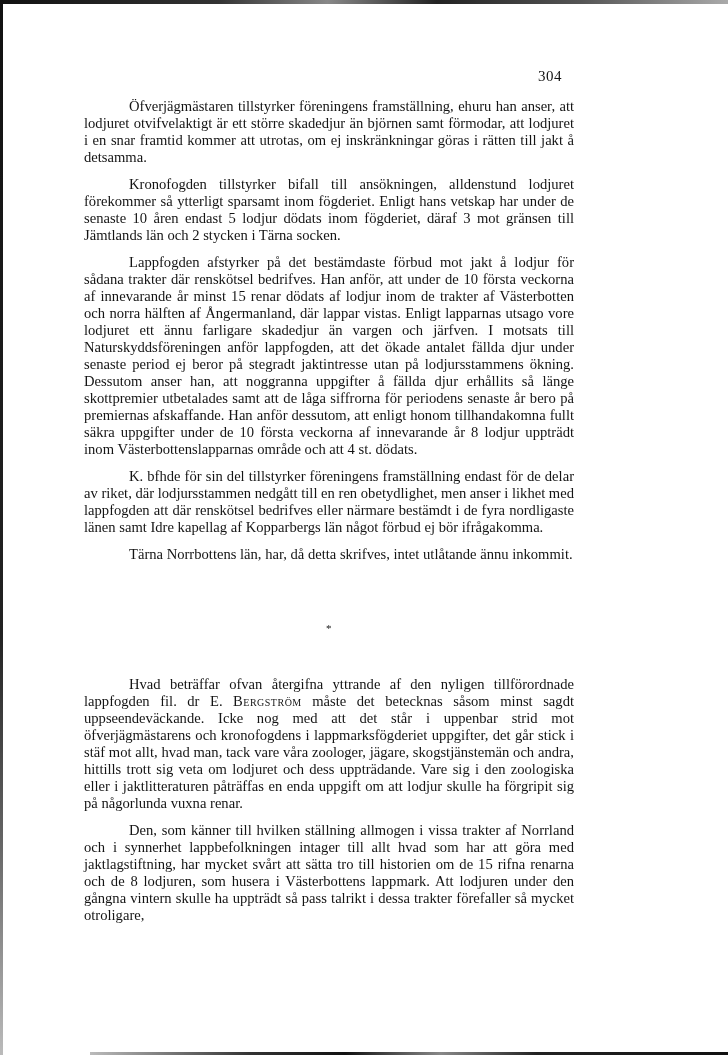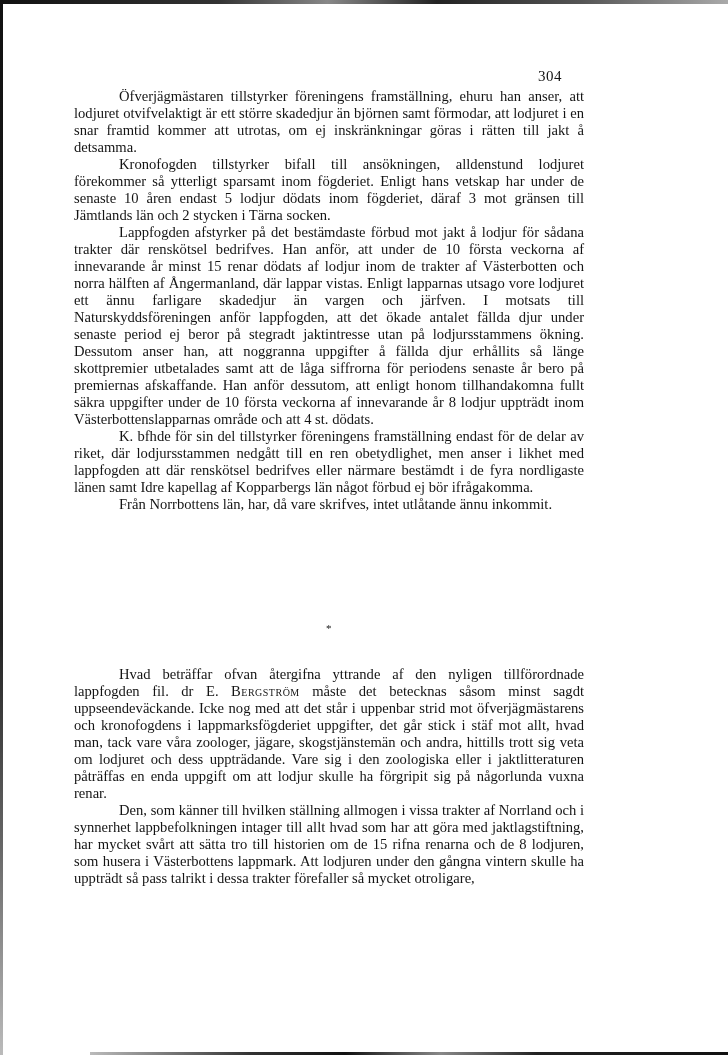--- a/index.html
+++ b/index.html
@@ -37,21 +37,21 @@
     .text-block {
       position: absolute;
       left: 74px;
       top: 88px;
       width: 510px;
       font-size: 14.6px;
       line-height: 17px;
       text-align: justify;
     }
     .para {
-      margin: 0;
+      margin: 10px;
       text-indent: 45px;
       hyphens: manual;
       font-family: Liberation Serif, serif;
     }
     .smallcaps {
       font-variant: small-caps;
       letter-spacing: 0.5px;
     }
     .separator {
       position: absolute;
@@ -70,21 +70,21 @@
 <div class="scan-edge-left"></div>
 <div class="scan-edge-bottom"></div>
 
 <div class="page-number">304</div>
 
 <div class="text-block">
   <p class="para">Öfverjägmästaren tillstyrker föreningens framställning, ehuru han anser, att lodjuret otvifvelaktigt är ett större skadedjur än björnen samt förmodar, att lodjuret i en snar framtid kommer att utrotas, om ej inskränkningar göras i rätten till jakt å detsamma.</p>
   <p class="para">Kronofogden tillstyrker bifall till ansökningen, alldenstund lodjuret förekommer så ytterligt sparsamt inom fögderiet. Enligt hans vetskap har under de senaste 10 åren endast 5 lodjur dödats inom fögderiet, däraf 3 mot gränsen till Jämtlands län och 2 stycken i Tärna socken.</p>
   <p class="para">Lappfogden afstyrker på det bestämdaste förbud mot jakt å lodjur för sådana trakter där renskötsel bedrifves. Han anför, att under de 10 första veckorna af innevarande år minst 15 renar dödats af lodjur inom de trakter af Västerbotten och norra hälften af Ångermanland, där lappar vistas. Enligt lapparnas utsago vore lodjuret ett ännu farligare skadedjur än vargen och järfven. I motsats till Naturskyddsföreningen anför lappfogden, att det ökade antalet fällda djur under senaste period ej beror på stegradt jaktintresse utan på lodjursstammens ökning. Dessutom anser han, att noggranna uppgifter å fällda djur erhållits så länge skottpremier utbetalades samt att de låga siffrorna för periodens senaste år bero på premiernas afskaffande. Han anför dessutom, att enligt honom tillhandakomna fullt säkra uppgifter under de 10 första veckorna af innevarande år 8 lodjur uppträdt inom Västerbottenslapparnas område och att 4 st. dödats.</p>
   <p class="para">K. bfhde för sin del tillstyrker föreningens framställning endast för de delar av riket, där lodjursstammen nedgått till en ren obetydlighet, men anser i likhet med lappfogden att där renskötsel bedrifves eller närmare bestämdt i de fyra nordligaste länen samt Idre kapellag af Kopparbergs län något förbud ej bör ifrågakomma.</p>
-  <p class="para">Från Norrbottens län, har, då vare skrifves, intet utlåtande ännu inkommit.</p>
+  <p class="para">Tärna Norrbottens län, har, då detta skrifves, intet utlåtande ännu inkommit.</p>
 </div>
 
 <div class="separator">*</div>
 
 <div class="text-block block-2">
   <p class="para"><span>Hvad beträffar ofvan återgifna yttrande af den nyligen tillförordnade lappfogden fil. dr E. </span><span class="smallcaps">Bergström</span><span> måste det betecknas såsom minst sagdt uppseendeväckande. Icke nog med att det står i uppenbar strid mot öfverjägmästarens och kronofogdens i lappmarksfögderiet uppgifter, det går stick i stäf mot allt, hvad man, tack vare våra zoologer, jägare, skogstjänstemän och andra, hittills trott sig veta om lodjuret och dess uppträdande. Vare sig i den zoologiska eller i jaktlitteraturen påträffas en enda uppgift om att lodjur skulle ha förgripit sig på någorlunda vuxna renar.</span></p>
   <p class="para">Den, som känner till hvilken ställning allmogen i vissa trakter af Norrland och i synnerhet lappbefolkningen intager till allt hvad som har att göra med jaktlagstiftning, har mycket svårt att sätta tro till historien om de 15 rifna renarna och de 8 lodjuren, som husera i Västerbottens lappmark. Att lodjuren under den gångna vintern skulle ha uppträdt så pass talrikt i dessa trakter förefaller så mycket otroligare,</p>
 </div>
 
 </body></html>

